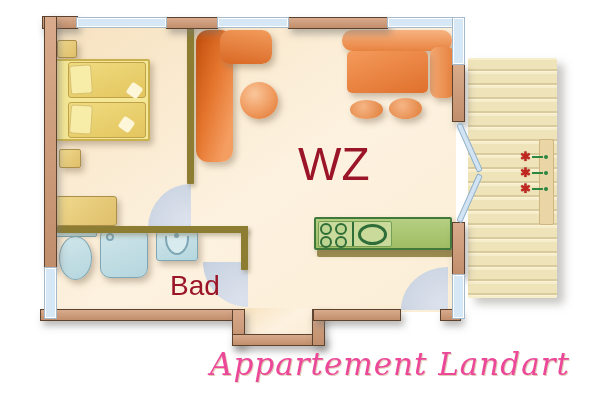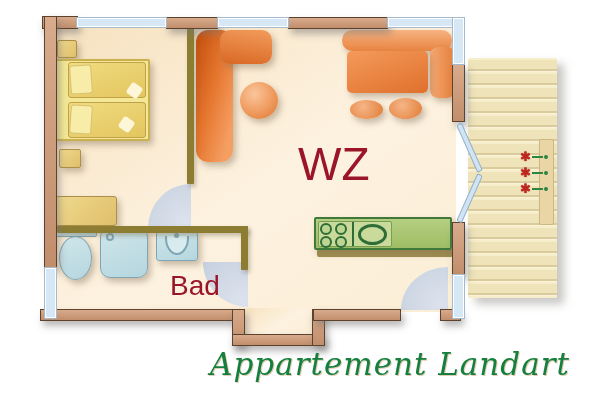--- a/index.html
+++ b/index.html
@@ -59,21 +59,21 @@
         border-radius:2px;box-shadow:7px 6px 9px rgba(145,143,138,.5);}
   .fbox{background:#e9d5a5;border:1px solid #cdb67f;border-radius:2px;}
   .flower{display:flex;align-items:center;}
   .star{color:#c2271f;font-size:13px;line-height:13px;text-shadow:0 0 1px #8c1410;}
   .stem{width:11px;height:2px;background:#2c8640;margin-left:1px;}
   .leafdot{width:4px;height:4px;background:#2c8640;border-radius:50%;margin-left:1px;}
 
   
   .rlabel{color:#9b1528;line-height:1;text-align:center;}
   .tlabel{color:#b04646;line-height:1;text-align:center;font-size:16px;letter-spacing:.5px;}
-  .caption{color:#15803d;font-family:"DejaVu Serif",serif;font-style:italic;font-size:31px;
+  .caption{color:#ec4899;font-family:"DejaVu Serif",serif;font-style:italic;font-size:31px;
            text-align:center;letter-spacing:1px;text-shadow:1px 1px 0 rgba(160,90,20,.30);}
 </style>
 </head>
 <body>
 
 <div class="stage">
 
   <div class="abs floor" style="left:48px;top:24px;width:408px;height:288px;"></div>
   <div class="abs floor" style="left:244px;top:308px;width:70px;height:27px;"></div>
 

